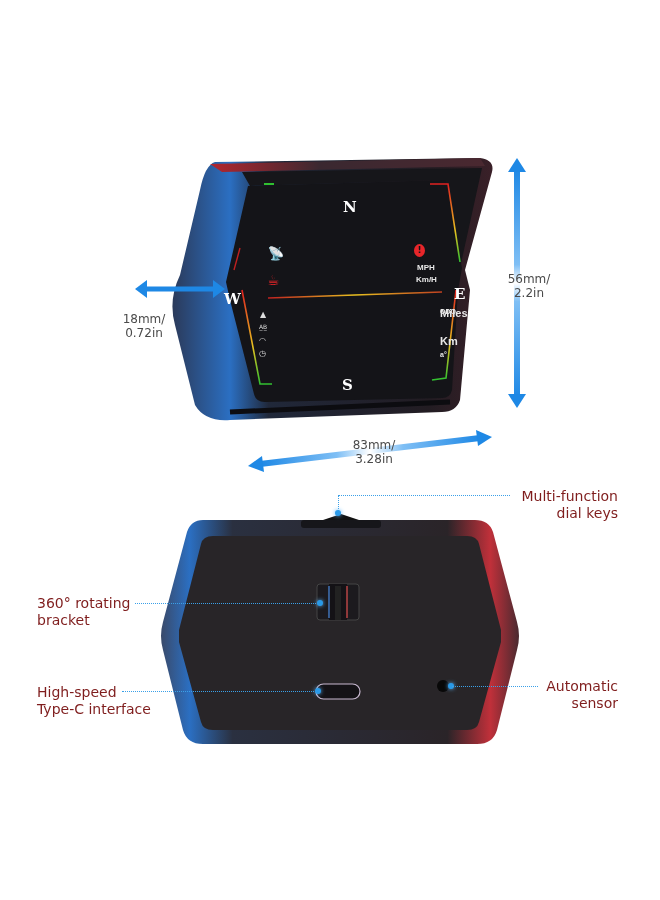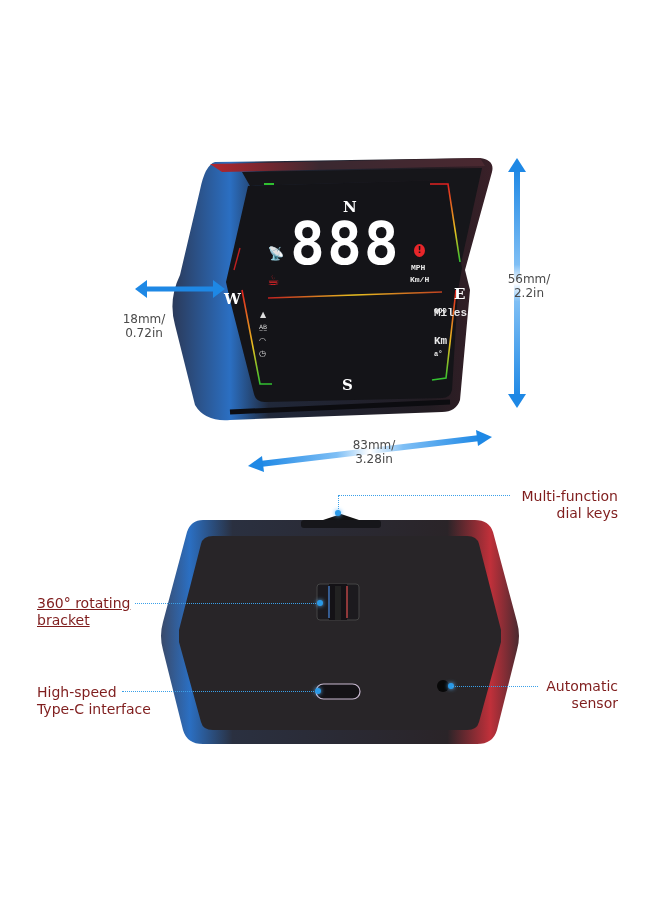--- a/index.html
+++ b/index.html
@@ -3,21 +3,21 @@
 <meta charset="utf-8">
 <style>
   html,body{margin:0;padding:0;background:#ffffff;}
   body{width:660px;height:900px;position:relative;overflow:hidden;font-family:"DejaVu Sans","Liberation Sans",sans-serif;}
   .abs{position:absolute;}
   .label{color:#7f1d1d;font-size:14px;line-height:17px;font-family:"DejaVu Sans",sans-serif;}
   .dim{color:#4a4a4a;font-size:12px;line-height:14px;text-align:center;font-family:"DejaVu Sans",sans-serif;}
   .dot-line{border-top:1px dotted #3aa0e8;height:0;}
   .dot{width:6px;height:6px;border-radius:50%;background:#2a9ae8;box-shadow:0 0 4px #5fb8ff;}
   .serif-b{font-family:"DejaVu Serif",serif;font-weight:bold;color:#fff;}
-  .unit{font-family:Liberation Mono, monospace;font-weight:bold;color:#e8e8e8;font-size:8px;line-height:11px;}
+  .unit{font-family:Liberation Sans, sans-serif;font-weight:bold;color:#e8e8e8;font-size:8px;line-height:11px;margin-left:6px;}
   .seg{font-family:"DejaVu Sans Mono",monospace;font-weight:bold;letter-spacing:2px;}
 </style>
 </head>
 <body>
 
 <div class="abs" style="left:160px;top:150px;width:340px;height:280px;">
   <svg width="340" height="280" viewBox="0 0 340 280">
     <defs>
       <linearGradient id="bodyG" x1="0" y1="0" x2="1" y2="0">
         <stop offset="0" stop-color="#2b3a5a"></stop>
@@ -61,21 +61,20 @@
     <path d="M70 262 L290 252" stroke="#0c0c10" stroke-width="5"></path>
   </svg>
 
   
   <div class="abs serif-b" style="left:183px;top:48px;font-size:15px;">N</div>
   <div class="abs serif-b" style="left:182px;top:226px;font-size:15px;">S</div>
   <div class="abs serif-b" style="left:294px;top:135px;font-size:15px;">E</div>
   <div class="abs serif-b" style="left:64px;top:140px;font-size:15px;">W</div>
 
   
-  <div class="abs seg" style="left:130px;top:62px;font-size:58px;color:#ffffff;line-height:64px;">888</div>
   
   <div class="abs" style="left:108px;top:96px;color:#e8262a;font-size:13px;">📡</div>
   <div class="abs" style="left:107px;top:122px;color:#e8262a;font-size:14px;">☕</div>
   
   <div class="abs" style="left:254px;top:94px;width:11px;height:13px;border-radius:50%;background:#e8262a;color:#141418;font-size:9px;font-weight:bold;text-align:center;line-height:13px;">!</div>
   <div class="abs unit" style="left:251px;top:112px;">MPH</div>
   <div class="abs unit" style="left:250px;top:124px;">Km/H</div>
 
   
   <div class="abs" style="left:100px;top:160px;color:#ddd;font-size:8px;">▲</div>
@@ -169,21 +168,21 @@
 </div>
 
 <div class="abs dot-line" style="left:338px;top:495px;width:172px;"></div>
 <div class="abs" style="left:338px;top:495px;height:18px;border-left:1px dotted #3aa0e8;"></div>
 <div class="abs dot" style="left:335px;top:510px;"></div>
 <div class="abs label" style="left:500px;top:488px;width:118px;text-align:right;">
   <div>Multi-function</div>
   <div>dial keys</div>
 </div>
 
-<div class="abs label" style="left:37px;top:595px;text-decoration:underline;">
+<div class="abs label" style="left:37px;top:595px;">
   <div>360° rotating</div>
   <div>bracket</div>
 </div>
 <div class="abs dot-line" style="left:135px;top:603px;width:185px;"></div>
 <div class="abs dot" style="left:317px;top:600px;"></div>
 
 <div class="abs label" style="left:37px;top:684px;">
   <div>High-speed</div>
   <div>Type-C interface</div>
 </div>

